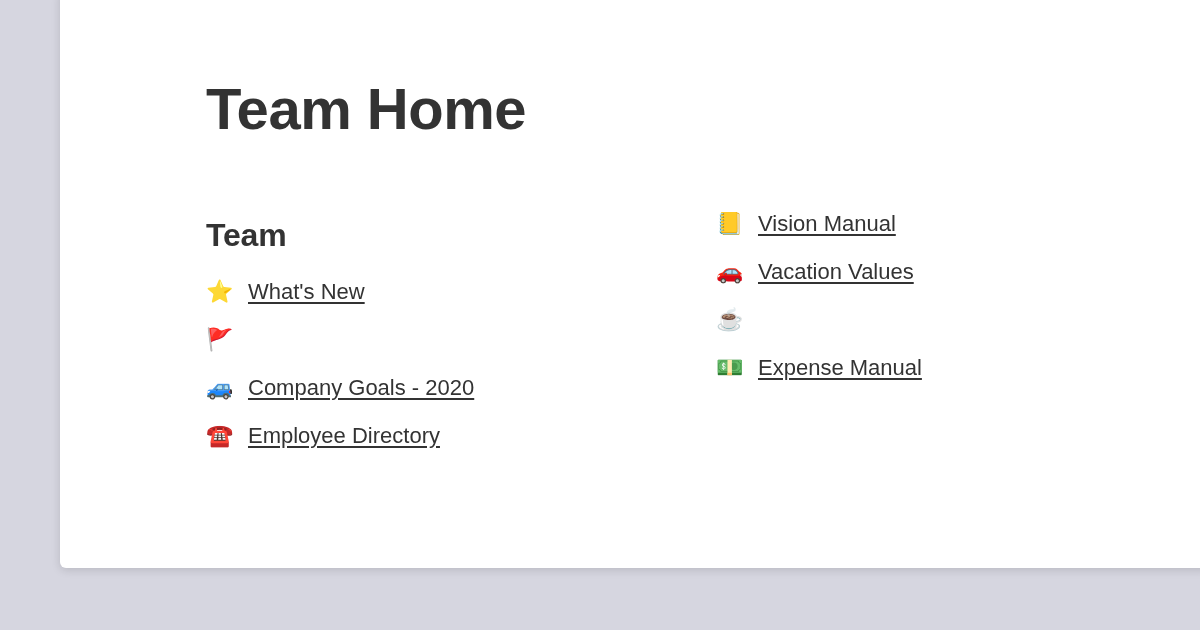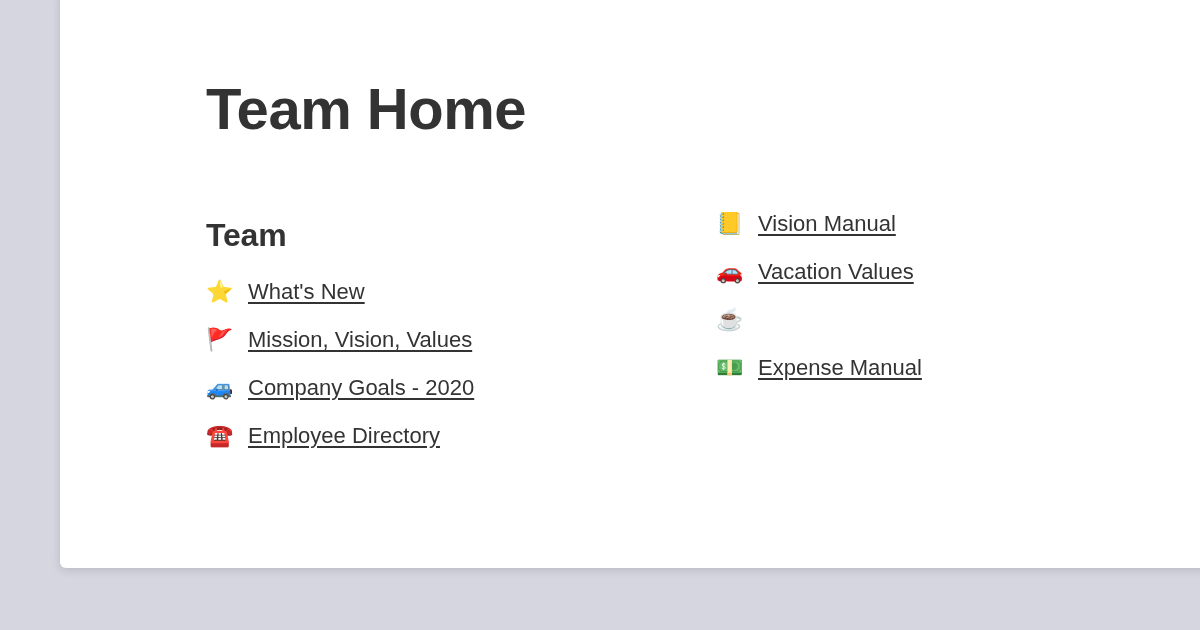--- a/index.html
+++ b/index.html
@@ -96,21 +96,20 @@
 
         <div class="col-team">
           <h2 class="col-title">Team</h2>
           <ul class="link-list">
             <li class="link-item">
               <span class="link-emoji">⭐</span>
               <span class="link-text">What's New</span>
             </li>
             <li class="link-item">
               <span class="link-emoji">🚩</span>
-              <span class="link-text">Mission, Vision, Values</span>
             </li>
             <li class="link-item">
               <span class="link-emoji">🚙</span>
               <span class="link-text">Company Goals - 2020</span>
             </li>
             <li class="link-item">
               <span class="link-emoji">☎️</span>
               <span class="link-text">Employee Directory</span>
             </li>
           </ul>

